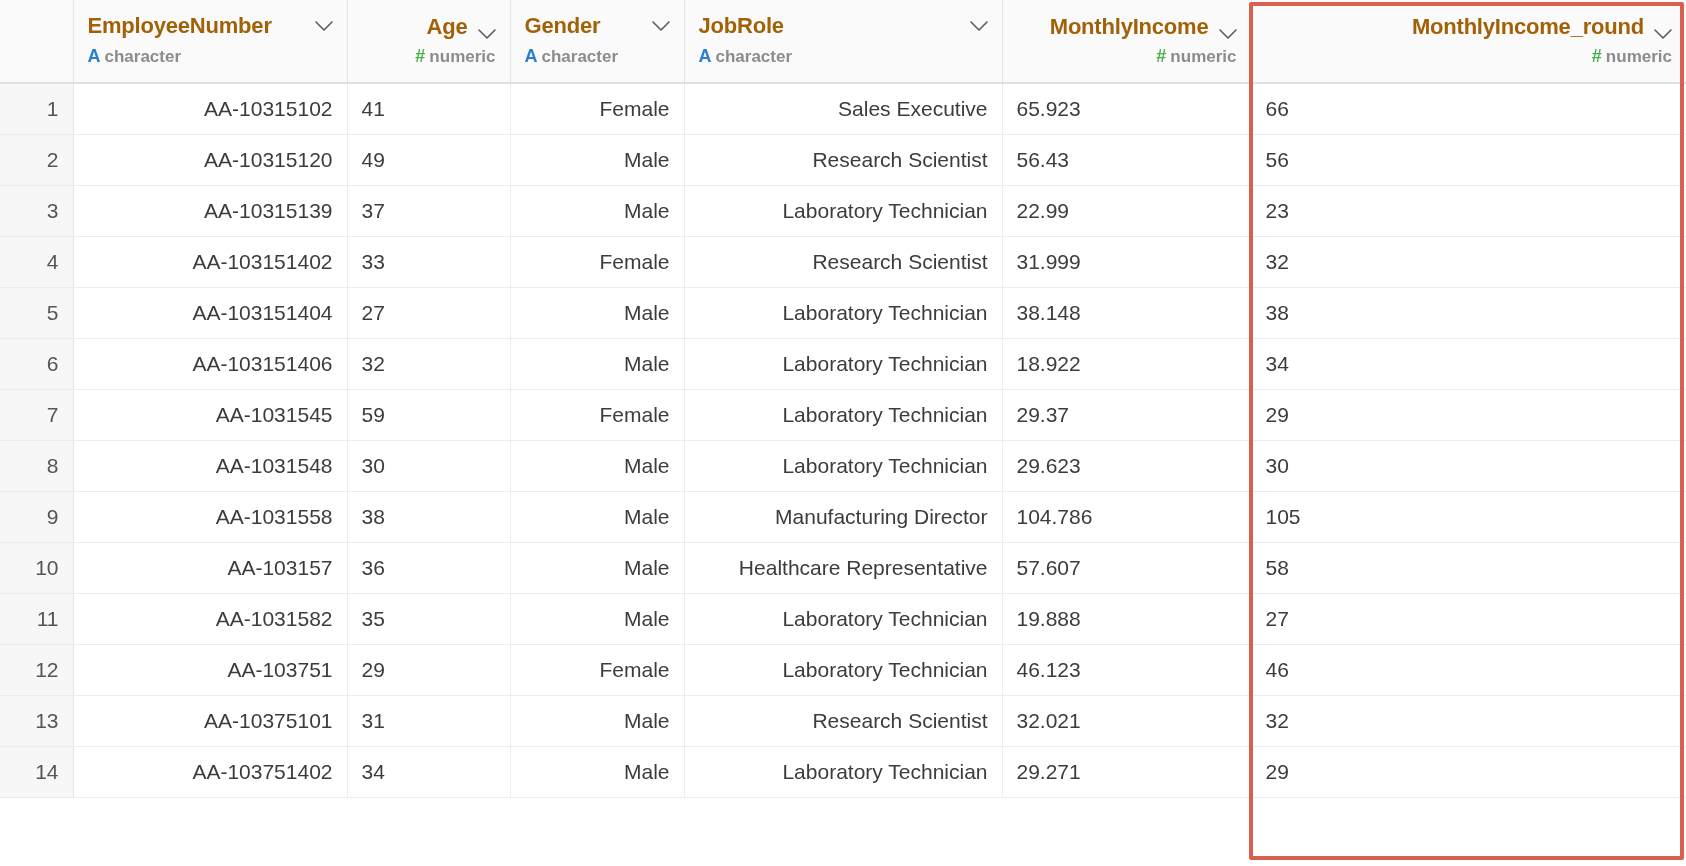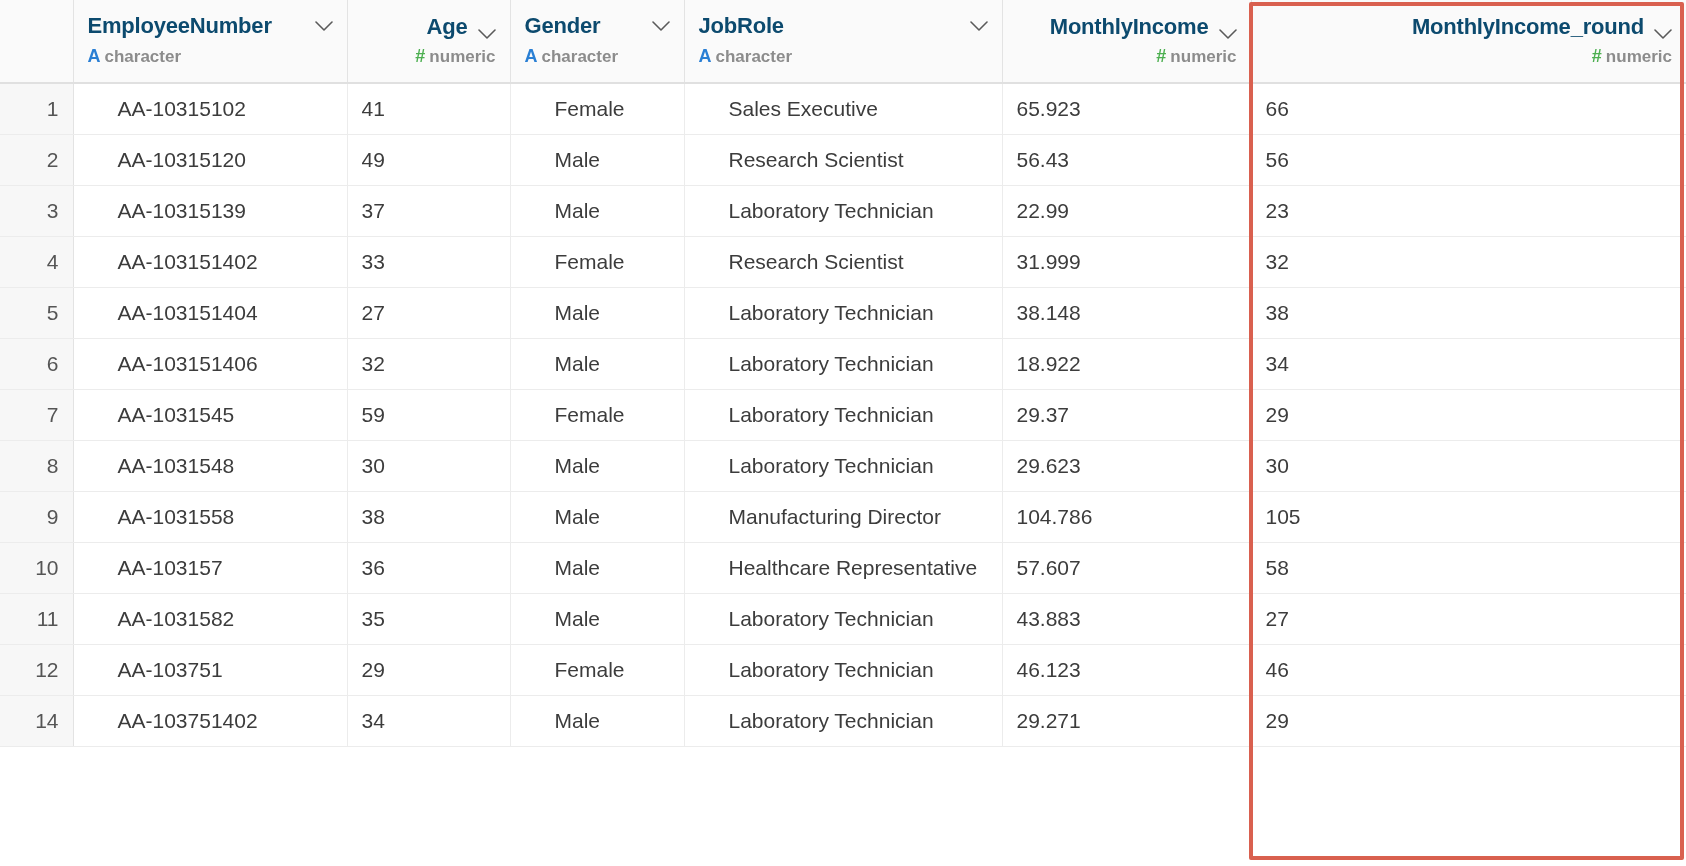--- a/index.html
+++ b/index.html
@@ -44,21 +44,21 @@
   }
   .hd-top {
     display: flex;
     align-items: center;
     gap: 10px;
     height: 28px;
   }
   .hd-name {
     font-size: 22px;
     font-weight: bold;
-    color: #0c4a6e;
+    color: #a16207;
     letter-spacing: -0.2px;
     white-space: nowrap;
   }
   .chev {
     flex: 0 0 auto;
     width: 18px;
     height: 11px;
     display: block;
   }
   .chev svg { display: block; }
@@ -94,21 +94,21 @@
     background: #ffffff;
   }
   td.gutter {
     background: #f7f7f7;
     color: #555555;
     text-align: right;
     border-right: 1px solid #e3e3e3;
     font-size: 21px;
   }
   td.num { }
-  td.txt { text-align: left; padding-left: 44px; }
+  td.txt { text-align: right; padding-left: 44px; }
 
   
   .highlight-box {
     position: absolute;
     pointer-events: none;
     border: 4px solid #d9604f;
     border-radius: 2px;
     left: 1249px;
     top: 2px;
     width: 435px;
@@ -321,33 +321,42 @@
           <td class="txt">Healthcare Representative</td>
           <td class="num">57.607</td>
           <td class="num" style="border-right: none;">58</td>
         </tr>
         <tr>
           <td class="gutter">11</td>
           <td class="txt">AA-1031582</td>
           <td class="num">35</td>
           <td class="txt">Male</td>
           <td class="txt">Laboratory Technician</td>
-          <td class="num">43.883</td>
+          <td class="num">19.888</td>
           <td class="num" style="border-right: none;">27</td>
         </tr>
         <tr>
           <td class="gutter">12</td>
           <td class="txt">AA-103751</td>
           <td class="num">29</td>
           <td class="txt">Female</td>
           <td class="txt">Laboratory Technician</td>
           <td class="num">46.123</td>
           <td class="num" style="border-right: none; margin-top: 20px;">46</td>
         </tr>
         <tr>
+          <td class="gutter">13</td>
+          <td class="txt">AA-10375101</td>
+          <td class="num">31</td>
+          <td class="txt">Male</td>
+          <td class="txt">Research Scientist</td>
+          <td class="num">32.021</td>
+          <td class="num" style="border-right: none;">32</td>
+        </tr>
+        <tr>
           <td class="gutter">14</td>
           <td class="txt">AA-103751402</td>
           <td class="num">34</td>
           <td class="txt">Male</td>
           <td class="txt">Laboratory Technician</td>
           <td class="num">29.271</td>
           <td class="num" style="border-right: none;">29</td>
         </tr>
       </tbody>
   </table>

